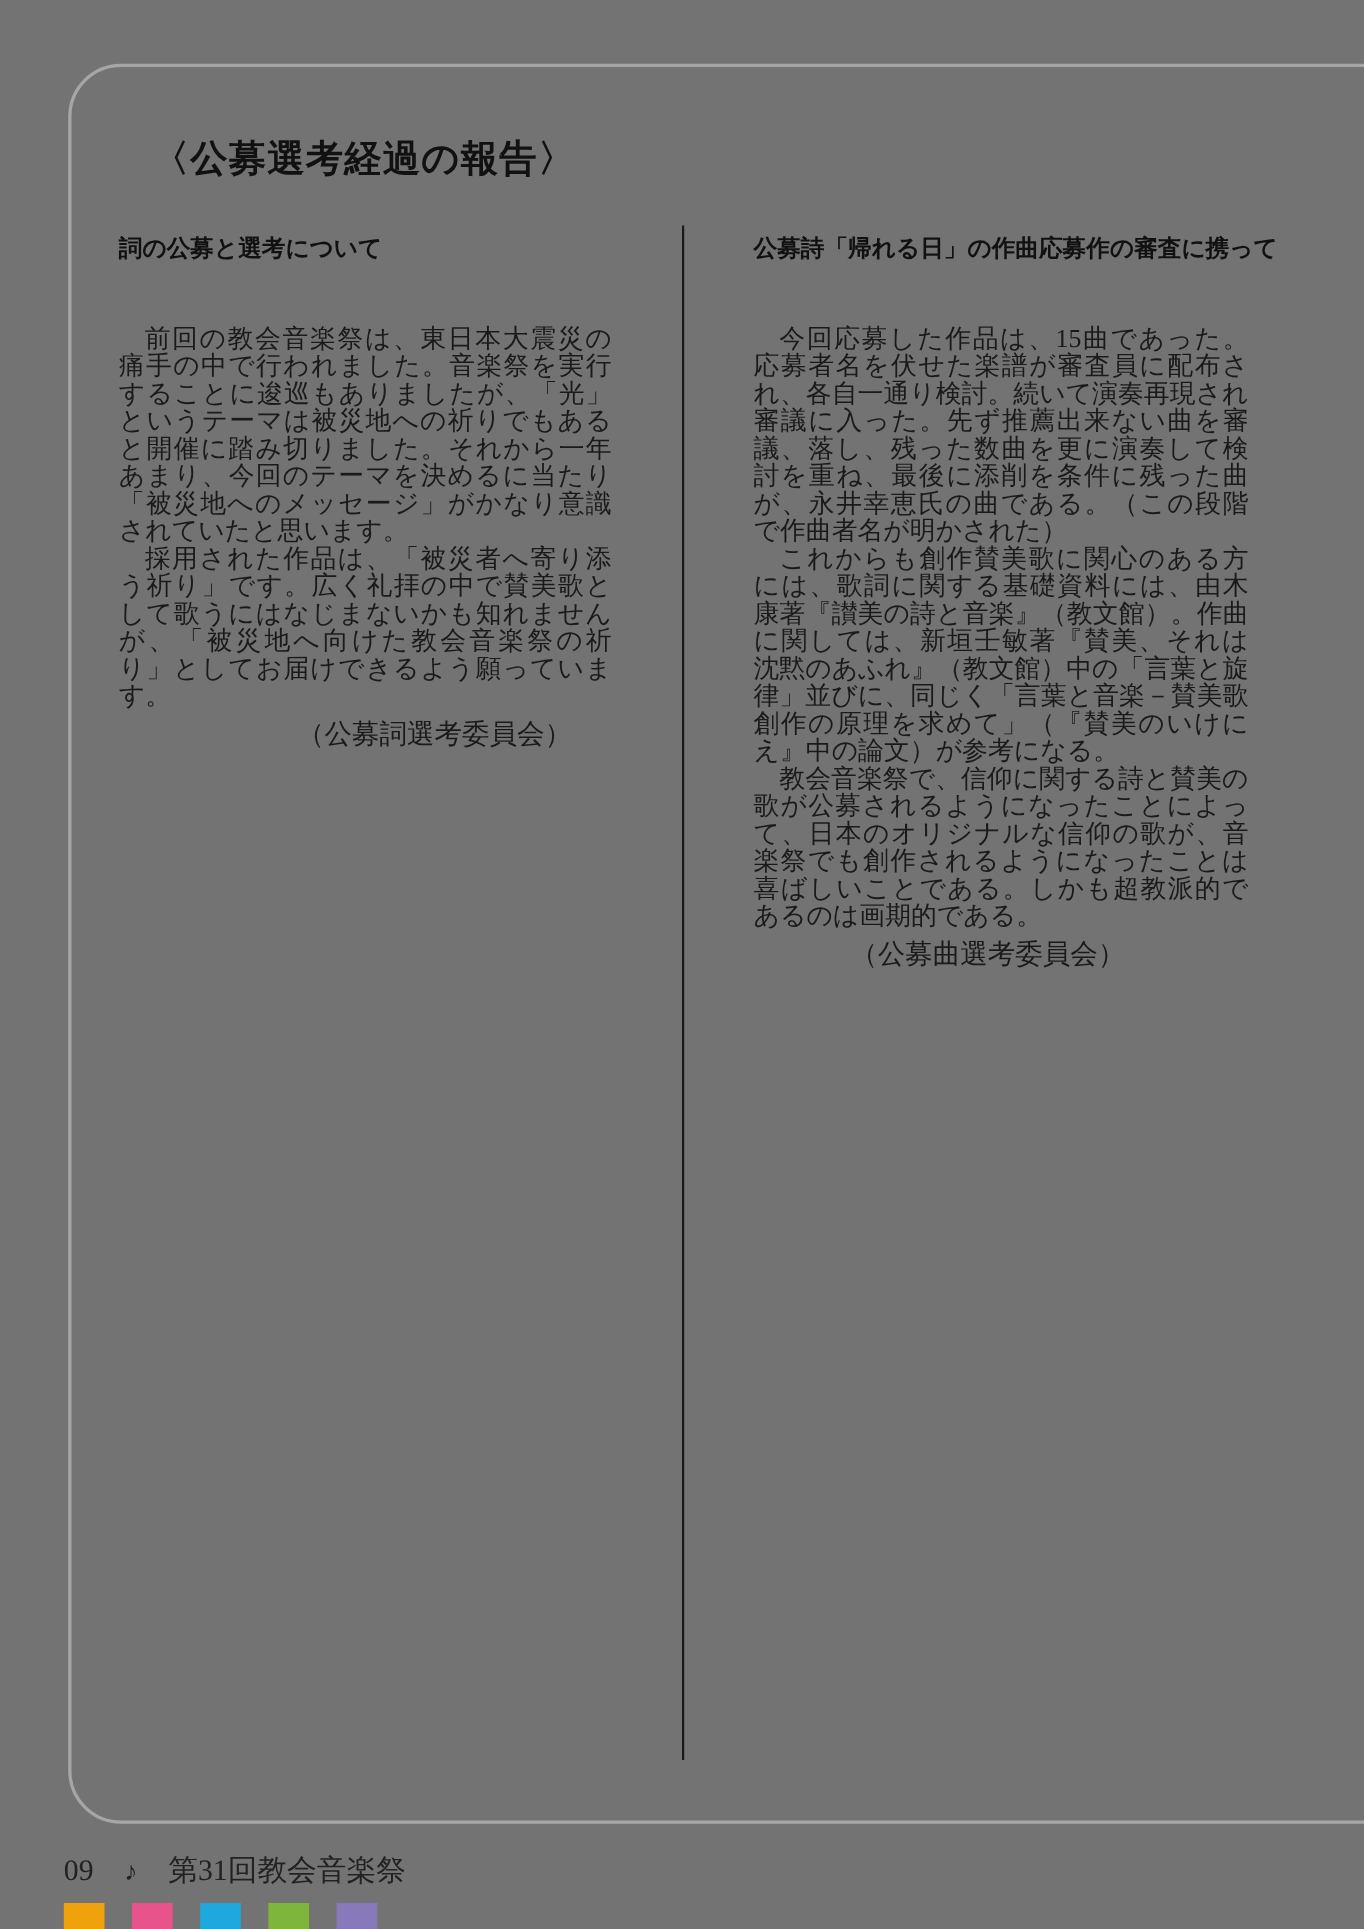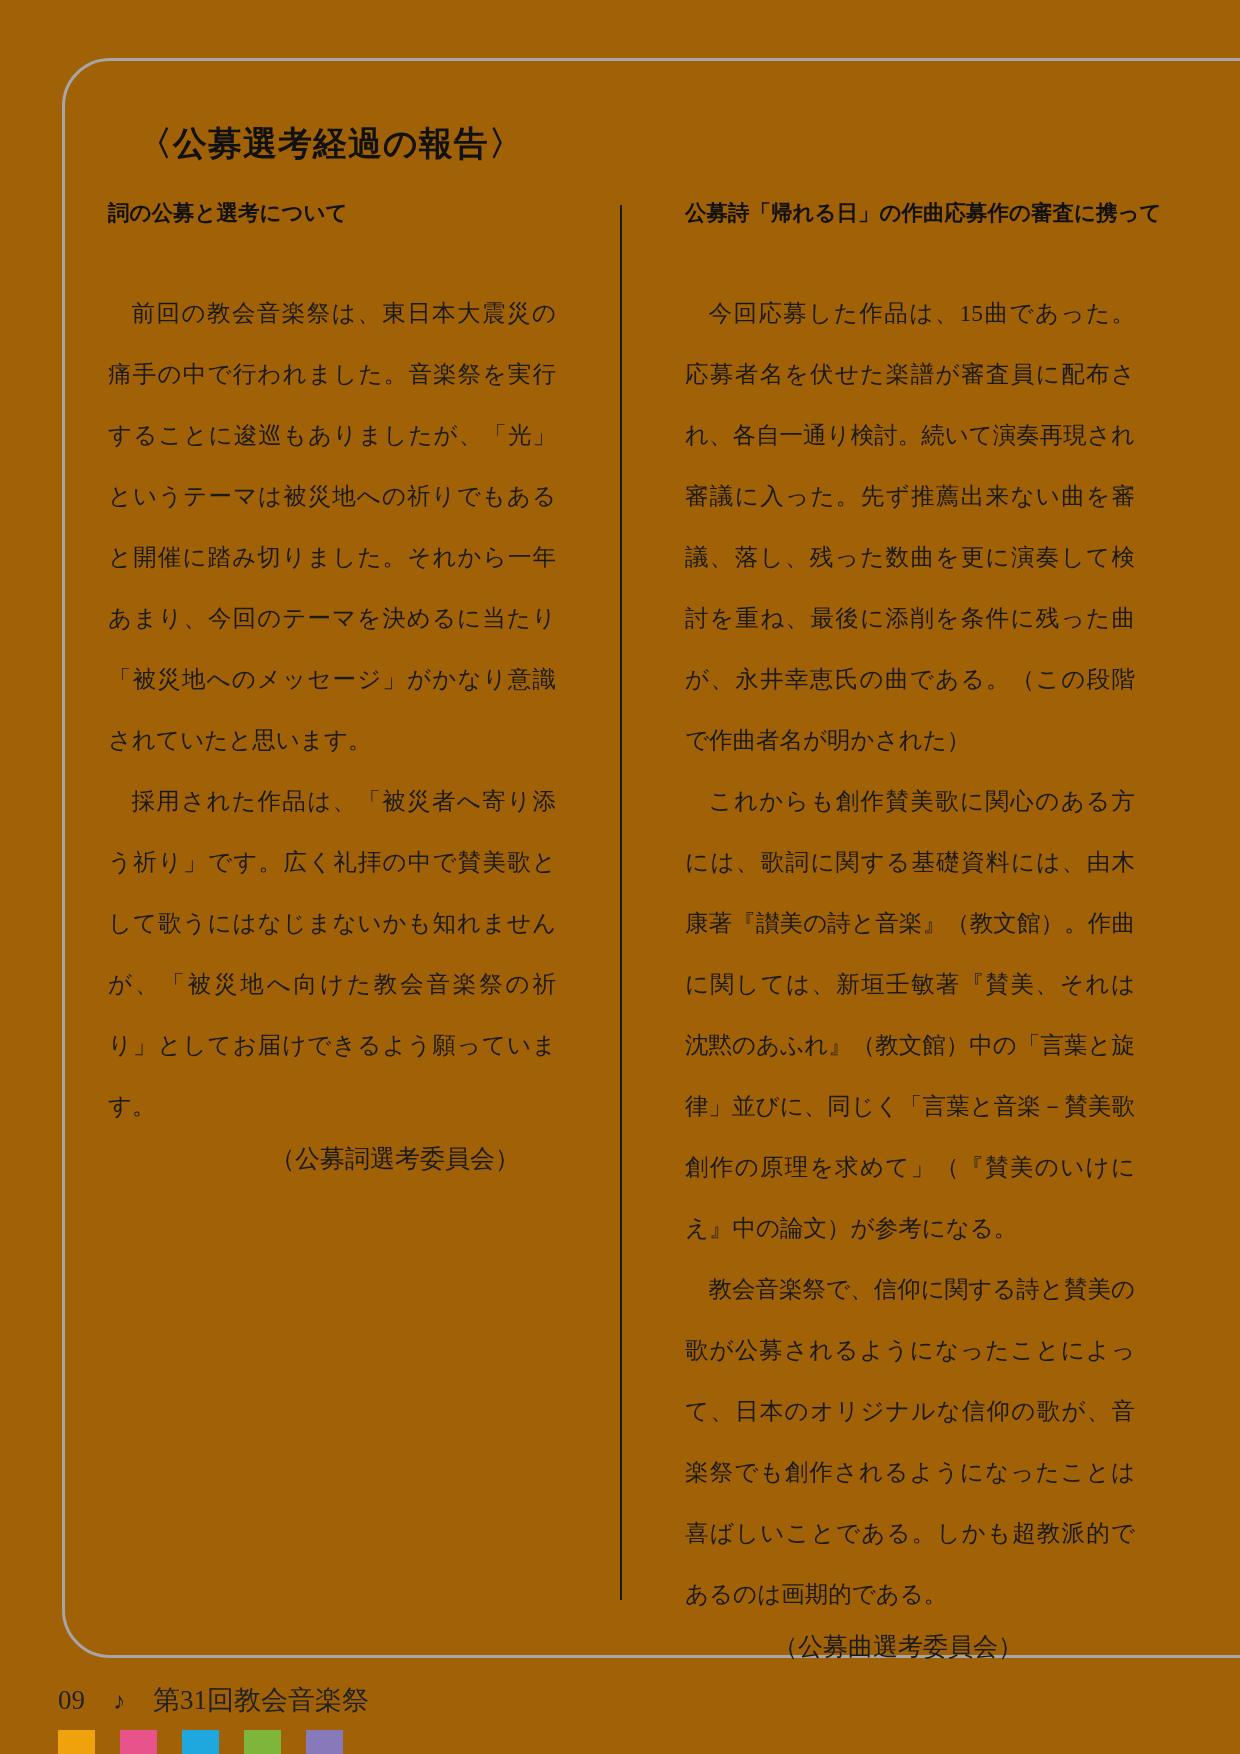--- a/index.html
+++ b/index.html
@@ -7,55 +7,55 @@
     width:1240px; height:1754px;
     background:#ffffff;
     font-family:"Liberation Serif","DejaVu Serif",serif;
     color:#1a1a1a;
     overflow:hidden;
   }
   #page {
     position:relative;
     width:1240px; height:1754px;
     overflow:hidden;
-    background:#a16207;
+    background:#737373;
   }
   .page-box {
     position:absolute;
     left:62px; top:58px;
     width:1320px; height:1600px;   
     border:3px solid #a6a6a6;
     border-radius:48px;
     box-sizing:border-box;
   }
   .doc-title {
     position:absolute;
     left:138px; top:98px;
     font-family:"Liberation Sans","DejaVu Sans",sans-serif;
     font-weight:600;
     font-size:34px;
     letter-spacing:1px;
     color:#111;
     white-space:nowrap;
   }
-  .column { position:absolute; top:198px; }
+  .column { position:absolute; top:211px; }
   .col-left  { left:108px; width:448px; }
   .col-right { left:655px; width:450px;margin-left:30px; }
   .col-heading {
     font-family:"Liberation Sans","DejaVu Sans",sans-serif;
     font-weight:700;
     font-size:21.5px;
     margin:0 0 56px 0;
     color:#111;
     white-space:nowrap;
   }
   .body-par {
     margin:0;
     font-size:23.5px;
-    line-height:61px;
+    line-height:25px;
     text-align:justify;
     text-indent:1em;
   }
   .signature {
     margin:0;
     font-size:25px;
     line-height:43.2px;
     text-align:right;
   }
   .sig-left  { padding-right:36px; }

